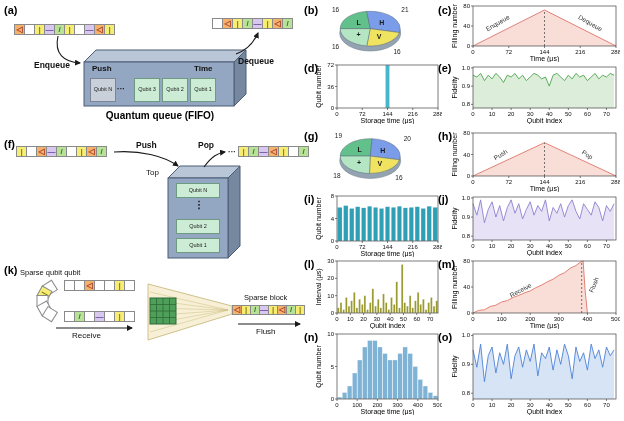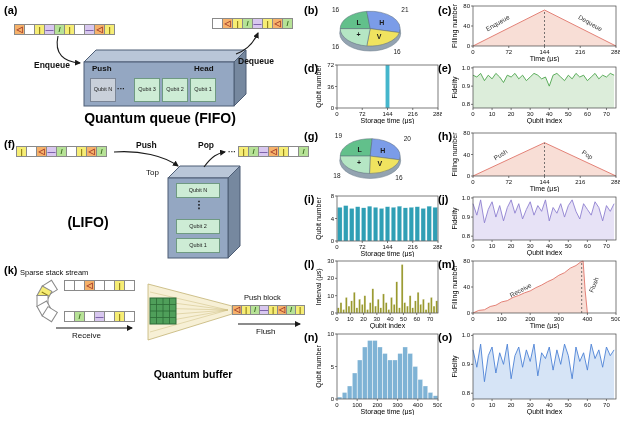--- a/index.html
+++ b/index.html
@@ -1,21 +1,21 @@
 <!DOCTYPE html>
 <html><head>
 <meta charset="utf-8">
 <style>
   html,body{margin:0;padding:0;background:#e8e8e8;}
   #fig{position:relative;width:624px;height:421px;background:#ffffff;font-family:"Liberation Sans",sans-serif;overflow:hidden;margin:0 auto;}
   #fig svg text{font-family:"Liberation Sans",sans-serif;}
   .abs{position:absolute;}
   .letter{position:absolute;font-weight:bold;font-size:11px;color:#000;}
   .lab{position:absolute;color:#111;white-space:nowrap;}
-  .caption{position:absolute;font-weight:bold;font-size:14px;color:#000;text-align:center;}
+  .caption{position:absolute;font-weight:bold;font-size:10px;color:#000;text-align:center;}
   .stream{position:absolute;display:flex;align-items:center;}
   .qcell{flex:none;width:11px;height:11px;box-sizing:border-box;border:1px solid #8a8a8a;margin-right:-1px;
          font-size:8px;line-height:9px;text-align:center;font-weight:bold;}
   .stream-dots{font-size:8px;font-weight:bold;margin:0 2px;color:#222;}
   .boxcell{position:absolute;box-sizing:border-box;border:1px solid #6f9a82;background:#cdecd5;
            font-size:5.5px;line-height:1.05;display:flex;align-items:center;justify-content:center;
            text-align:center;color:#1a1a1a;}
   .dotscell{position:absolute;font-weight:bold;color:#111;}
   .diagram-svg{position:absolute;left:0;top:0;}
 </style>
@@ -116,21 +116,21 @@
       <span class="qcell" style="width: 11px; height: 11px; line-height: 9px; background: rgb(246, 237, 117); color: rgb(138, 122, 20);">|</span>
       <span class="qcell" style="width: 11px; height: 11px; line-height: 9px; background: rgb(183, 226, 151); color: rgb(60, 110, 34);">/</span>
       <span class="qcell" style="width: 11px; height: 11px; line-height: 9px; background: rgb(216, 199, 239); color: rgb(93, 63, 146);">—</span>
       <span class="qcell" style="width: 11px; height: 11px; line-height: 9px; background: rgb(246, 237, 117); color: rgb(138, 122, 20);">|</span>
       <span class="qcell" style="width: 11px; height: 11px; line-height: 9px; background: rgb(246, 178, 106); color: rgb(162, 59, 42);">◁</span>
       <span class="qcell" style="width: 11px; height: 11px; line-height: 9px; background: rgb(183, 226, 151); color: rgb(60, 110, 34);">/</span>
     </div>
   <div class="lab" style="left:34px;top:60px;font-size:8.5px;font-weight:bold">Enqueue</div>
   <div class="lab" style="left:238px;top:56px;font-size:8.5px;font-weight:bold">Dequeue</div>
   <div class="lab" style="left:92px;top:64px;font-size:8px;font-weight:bold">Push</div>
-  <div class="lab" style="left:194px;top:64px;font-size:8px;font-weight:bold">Head</div>
+  <div class="lab" style="left:194px;top:64px;font-size:8px;font-weight:bold">Time</div>
   <div class="boxcell" style="left:90px;top:78px;width:26px;height:24px;background:#c9d0da;border-color:#7a8596">Qubit N</div>
   <div class="dotscell" style="left:117px;top:84px;font-size:8px">···</div>
   <div class="boxcell" style="left:134px;top:78px;width:26px;height:24px">Qubit 3</div>
   <div class="boxcell" style="left:162px;top:78px;width:26px;height:24px">Qubit 2</div>
   <div class="boxcell" style="left:190px;top:78px;width:26px;height:24px">Qubit 1</div>
   <div class="caption" style="left:55px;top:110px;width:210px">Quantum queue (FIFO)</div>
 
   <div class="stream" style="left:16px;top:146px">
       <span class="qcell" style="width: 11px; height: 11px; line-height: 9px; background: rgb(246, 237, 117); color: rgb(138, 122, 20);">|</span>
       <span class="qcell" style="width: 11px; height: 11px; line-height: 9px; background: rgb(255, 255, 255); color: rgb(51, 51, 51);"></span>
@@ -152,55 +152,53 @@
       <span class="qcell" style="width: 11px; height: 11px; line-height: 9px; background: rgb(255, 255, 255); color: rgb(51, 51, 51);"></span>
       <span class="qcell" style="width: 11px; height: 11px; line-height: 9px; background: rgb(183, 226, 151); color: rgb(60, 110, 34);">/</span>
     </div>
   <div class="lab" style="left:136px;top:140px;font-size:8.5px;font-weight:bold">Push</div>
   <div class="lab" style="left:198px;top:140px;font-size:8.5px;font-weight:bold">Pop</div>
   <div class="lab" style="left:146px;top:168px;font-size:8px">Top</div>
   <div class="boxcell" style="left:176px;top:183px;width:44px;height:15px">Qubit N</div>
   <div class="dotscell" style="left:194px;top:199px;font-size:10px">⋮</div>
   <div class="boxcell" style="left:176px;top:219px;width:44px;height:15px">Qubit 2</div>
   <div class="boxcell" style="left:176px;top:238px;width:44px;height:15px">Qubit 1</div>
-  <div class="caption" style="left:28px;top:214px;width:120px">(LIFO)</div>
-
-  <div class="lab" style="left:20px;top:268px;font-size:7.5px">Sparse stack stream</div>
+
+  <div class="lab" style="left:20px;top:268px;font-size:7.5px">Sparse qubit qubit</div>
   <div class="stream" style="left:64px;top:280px">
       <span class="qcell" style="width: 11px; height: 11px; line-height: 9px; background: rgb(255, 255, 255); color: rgb(51, 51, 51);"></span>
       <span class="qcell" style="width: 11px; height: 11px; line-height: 9px; background: rgb(255, 255, 255); color: rgb(51, 51, 51);"></span>
       <span class="qcell" style="width: 11px; height: 11px; line-height: 9px; background: rgb(246, 178, 106); color: rgb(162, 59, 42);">◁</span>
       <span class="qcell" style="width: 11px; height: 11px; line-height: 9px; background: rgb(255, 255, 255); color: rgb(51, 51, 51);"></span>
       <span class="qcell" style="width: 11px; height: 11px; line-height: 9px; background: rgb(255, 255, 255); color: rgb(51, 51, 51);"></span>
       <span class="qcell" style="width: 11px; height: 11px; line-height: 9px; background: rgb(246, 237, 117); color: rgb(138, 122, 20);">|</span>
       <span class="qcell" style="width: 11px; height: 11px; line-height: 9px; background: rgb(255, 255, 255); color: rgb(51, 51, 51);"></span>
     </div>
   <div class="stream" style="left:64px;top:311px">
       <span class="qcell" style="width: 11px; height: 11px; line-height: 9px; background: rgb(255, 255, 255); color: rgb(51, 51, 51);"></span>
       <span class="qcell" style="width: 11px; height: 11px; line-height: 9px; background: rgb(183, 226, 151); color: rgb(60, 110, 34);">/</span>
       <span class="qcell" style="width: 11px; height: 11px; line-height: 9px; background: rgb(255, 255, 255); color: rgb(51, 51, 51);"></span>
       <span class="qcell" style="width: 11px; height: 11px; line-height: 9px; background: rgb(216, 199, 239); color: rgb(93, 63, 146);">—</span>
       <span class="qcell" style="width: 11px; height: 11px; line-height: 9px; background: rgb(255, 255, 255); color: rgb(51, 51, 51);"></span>
       <span class="qcell" style="width: 11px; height: 11px; line-height: 9px; background: rgb(246, 237, 117); color: rgb(138, 122, 20);">|</span>
       <span class="qcell" style="width: 11px; height: 11px; line-height: 9px; background: rgb(255, 255, 255); color: rgb(51, 51, 51);"></span>
     </div>
   <div class="lab" style="left:72px;top:331px;font-size:8px">Receive</div>
-  <div class="lab" style="left:244px;top:293px;font-size:7.5px">Push block</div>
+  <div class="lab" style="left:244px;top:293px;font-size:7.5px">Sparse block</div>
   <div class="stream" style="left:232px;top:305px">
       <span class="qcell" style="width: 10px; height: 10px; line-height: 8px; background: rgb(246, 178, 106); color: rgb(162, 59, 42);">◁</span>
       <span class="qcell" style="width: 10px; height: 10px; line-height: 8px; background: rgb(246, 237, 117); color: rgb(138, 122, 20);">|</span>
       <span class="qcell" style="width: 10px; height: 10px; line-height: 8px; background: rgb(183, 226, 151); color: rgb(60, 110, 34);">/</span>
       <span class="qcell" style="width: 10px; height: 10px; line-height: 8px; background: rgb(216, 199, 239); color: rgb(93, 63, 146);">—</span>
       <span class="qcell" style="width: 10px; height: 10px; line-height: 8px; background: rgb(246, 237, 117); color: rgb(138, 122, 20);">|</span>
       <span class="qcell" style="width: 10px; height: 10px; line-height: 8px; background: rgb(246, 178, 106); color: rgb(162, 59, 42);">◁</span>
       <span class="qcell" style="width: 10px; height: 10px; line-height: 8px; background: rgb(183, 226, 151); color: rgb(60, 110, 34);">/</span>
       <span class="qcell" style="width: 10px; height: 10px; line-height: 8px; background: rgb(246, 237, 117); color: rgb(138, 122, 20);">|</span>
     </div>
   <div class="lab" style="left:256px;top:327px;font-size:8px">Flush</div>
-  <div class="caption" style="left:128px;top:368px;width:130px;font-size:10.5px">Quantum buffer</div>
 
   <div class="abs" id="chart-b" style="left:318px;top:4px;width:116px;height:56px"><svg width="116" height="56">
         <ellipse cx="52.2" cy="29.14" rx="30.5" ry="17.9" fill="#93a3b1" stroke="#6a7a88" stroke-width="0.5"></ellipse>
         <path d="M52.2,24.64 L22.200000000000003,24.639999999999997 A30,17.4 0 0 1 48.79259441848576,7.352598311628459 Z" fill="#62c08b" stroke="#5a6a78" stroke-width="0.5"></path>
         <text x="40.55953450077611" y="21.116383396977554" text-anchor="middle" font-size="7" font-weight="bold" fill="#1a1a1a">L</text>
         <text x="17.50245860808264" y="7.874117505968531" text-anchor="middle" font-size="6.5" fill="#222">16</text>
         <path d="M52.2,24.64 L48.79259441848576,7.352598311628459 A30,17.4 0 0 1 81.42597248020438,28.567012600189063 Z" fill="#7b9ce8" stroke="#5a6a78" stroke-width="0.5"></path>
         <text x="63.840465499223896" y="21.116383396977557" text-anchor="middle" font-size="7" font-weight="bold" fill="#1a1a1a">H</text>
         <text x="86.89754139191737" y="7.874117505968545" text-anchor="middle" font-size="6.5" fill="#222">21</text>
         <path d="M52.2,24.64 L81.42597248020438,28.567012600189063 A30,17.4 0 0 1 48.79259441848576,41.927401688371546 Z" fill="#f0e35f" stroke="#5a6a78" stroke-width="0.5"></path>

